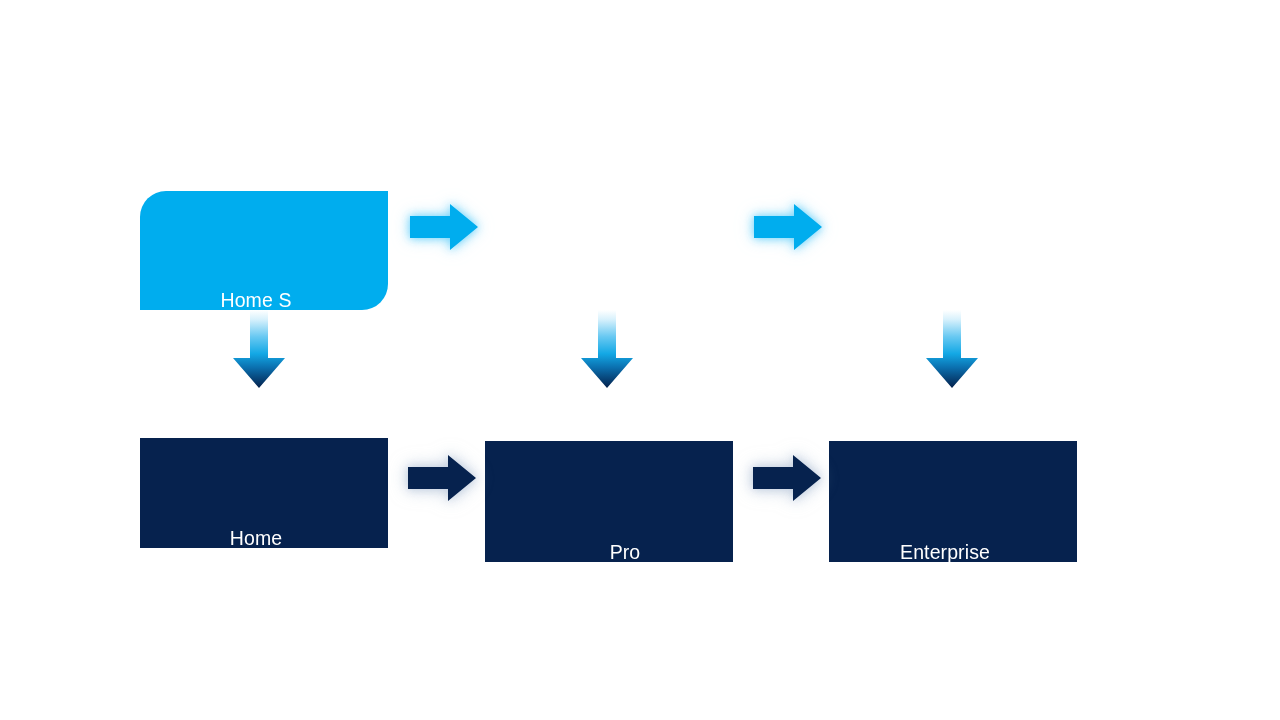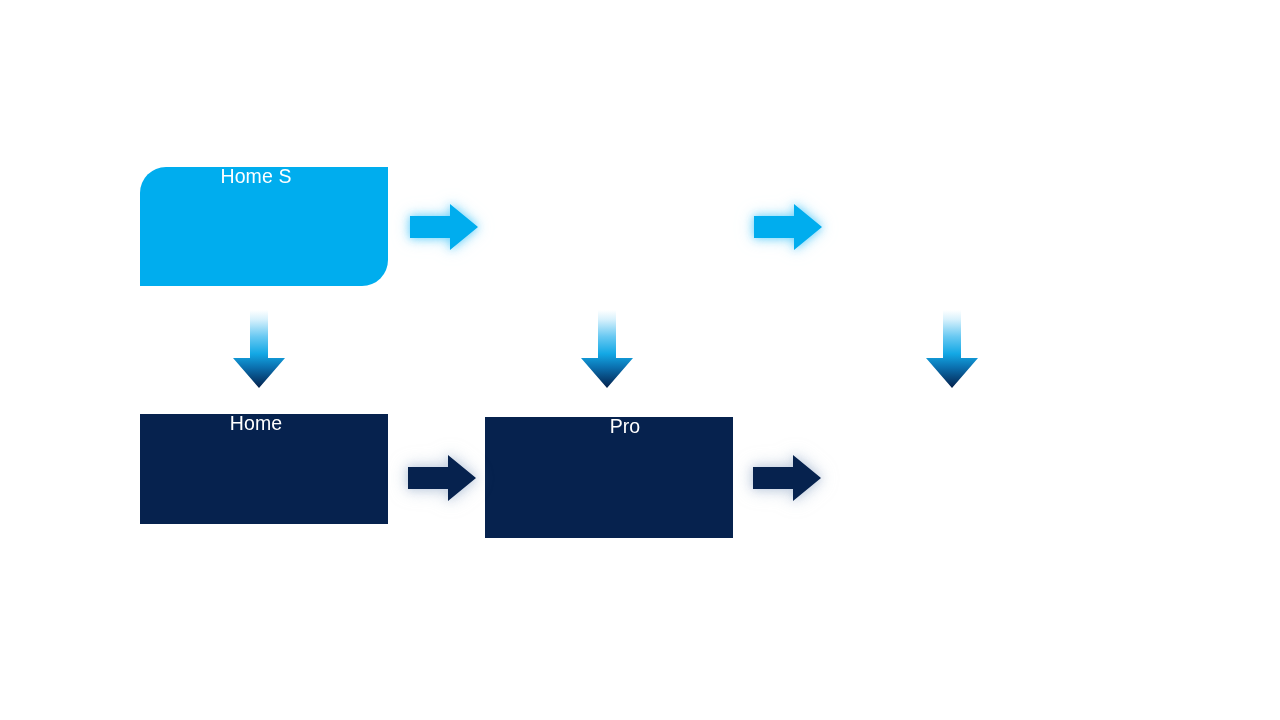--- a/index.html
+++ b/index.html
@@ -19,22 +19,23 @@
     width: 1280px;
     height: 720px;
     background: #ffffff;
   }
 
   
   .node {
     position: absolute;
     box-sizing: border-box;
     display: flex;
-    align-items: flex-start;
+    align-items: flex-end;
     justify-content: center;
+    margin-top: 24px;
   }
   .node-label {
     color: #ffffff;
     font-family: "Liberation Sans", sans-serif;
     font-size: 19.5px;
     font-weight: 400;
     letter-spacing: 0.1px;
     line-height: 1;
     white-space: nowrap;
     
@@ -135,20 +136,23 @@
   </div>
 
   <div class="node node-bottom" style="left:140px; top:414px; width:248px; height:110px;">
     <span class="node-label">Home</span>
   </div>
 
   <div class="node node-bottom" style="left:485px; top:417px; width:248px; height:121px;padding-left:48px;">
     <span class="node-label">Pro</span>
   </div>
 
+  <div class="node node-bottom" style="left:829px; top:417px; width:248px; height:121px;">
+    <span class="node-label">Enterprise</span>
+  </div>
 
   <div class="arrow arrow-h-dark glow-dark" style="left:408px; top:455px;">
     <svg width="68" height="46" viewBox="0 0 68 46">
       <path d="M0,12 L40,12 L40,0 L68,23 L40,46 L40,34 L0,34 Z"></path>
     </svg>
   </div>
 
   <div class="arrow arrow-h-dark glow-dark" style="left:753px; top:455px;">
     <svg width="68" height="46" viewBox="0 0 68 46">
       <path d="M0,12 L40,12 L40,0 L68,23 L40,46 L40,34 L0,34 Z"></path>

